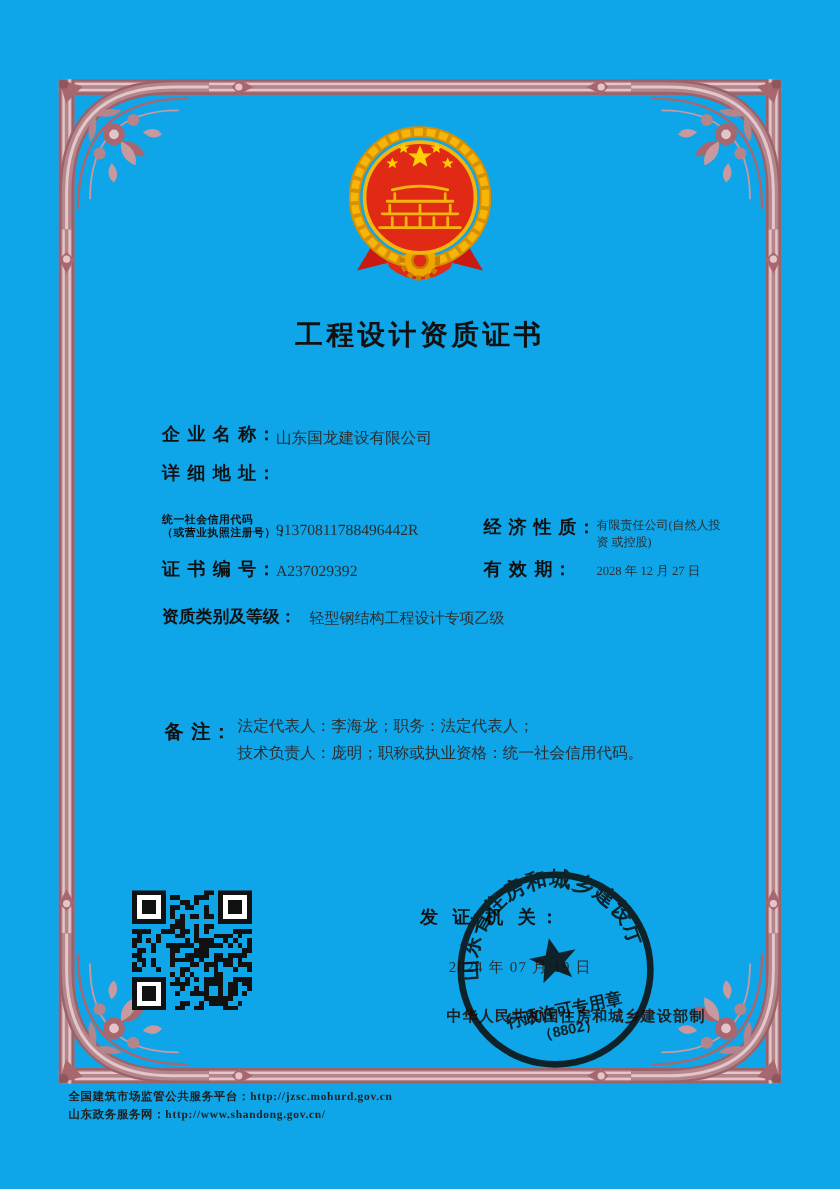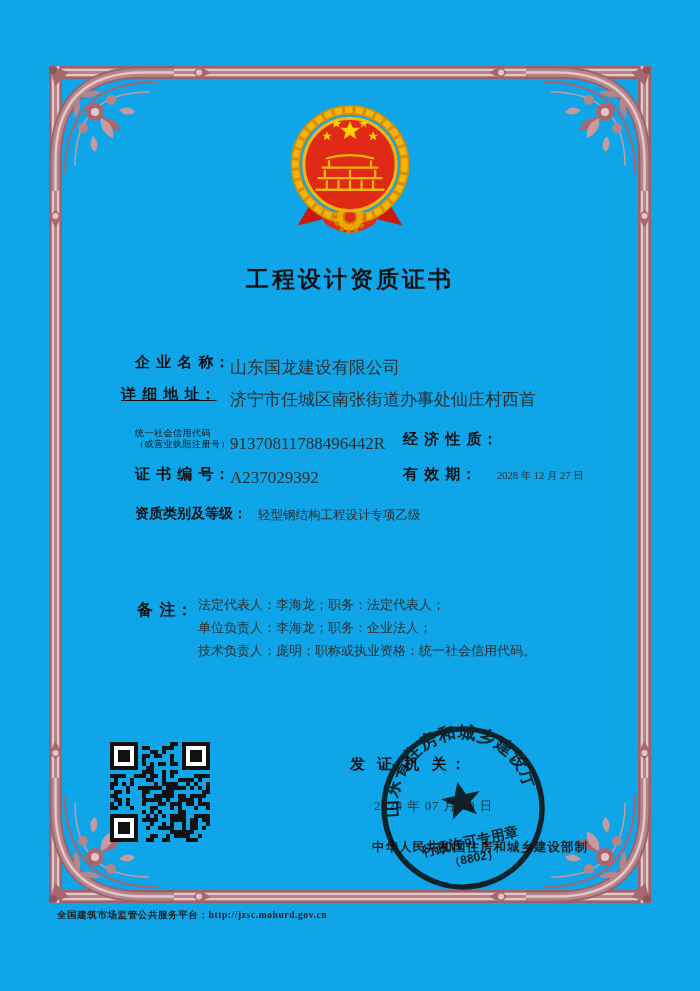--- a/index.html
+++ b/index.html
@@ -11,22 +11,22 @@
   .abs{position:absolute;}
   
   svg.frame{position:absolute;left:0;top:0;width:700px;height:991px;}
   
   .emblem{left:287px;top:103px;width:126px;height:142px;}
   
   .title{left:0;top:264px;width:700px;text-align:center;
     font-size:23px;font-weight:bold;letter-spacing:3px;color:#111;}
   
   .lbl{font-weight:bold;color:#111;font-size:15px;letter-spacing:1px;white-space:nowrap;}
-  .val{font-family:"Liberation Serif","DejaVu Serif",serif;color:#2e2e2e;font-size:17px;white-space:nowrap;}
-  .lbl-sm{font-weight:normal;color:#111;font-size:9px;line-height:11px;letter-spacing:0.5px;}
+  .val{font-family:"Liberation Serif","DejaVu Serif",serif;color:#2e2e2e;font-size:13px;white-space:nowrap;}
+  .lbl-sm{font-weight:bold;color:#111;font-size:9px;line-height:11px;letter-spacing:0.5px;}
   .val-sm{font-family:"Liberation Serif","DejaVu Serif",serif;color:#2e2e2e;font-size:10px;line-height:14px;white-space:normal;}
   .remarks .line{font-family:Liberation Serif, serif;color:#2e2e2e;
     font-size:13px;line-height:23px;white-space:nowrap;}
   .madeby{font-family:"Liberation Serif","DejaVu Serif",serif;font-weight:bold;
     font-size:12.5px;color:#222;letter-spacing:1px;}
   .date{font-family:"Liberation Serif","DejaVu Serif",serif;font-size:12.5px;color:#2e2e2e;letter-spacing:1px;}
   .footer-line{font-family:"Liberation Serif","DejaVu Serif",serif;font-weight:bold;
     font-size:9.5px;color:#222;letter-spacing:0.6px;line-height:15px;white-space:nowrap;}
   .seal{left:376px;top:721px;width:174px;height:174px;mix-blend-mode:multiply;opacity:0.92;}
   .qr{left:110px;top:742px;width:100px;height:100px;}
@@ -139,44 +139,43 @@
       <path d="M 28 82 L 92 82"></path>
       <path d="M 38 74 L 38 82 M 49 74 L 49 82 M 60 74 L 60 82 M 71 74 L 71 82 M 82 74 L 82 82"></path>
     </g>
   </svg>
 
   <div class="abs title">工程设计资质证书</div>
 
   <div class="abs lbl" style="left:135px;top:353px;">企 业 名 称：</div>
   <div class="abs val" style="left:230px;top:356px;">山东国龙建设有限公司</div>
 
-  <div class="abs lbl" style="left:121px;top:385px;text-decoration:underline;">详 细 地 址：</div>
-  <div class="abs val" style="left:230px;top:388px;">济宁市任城区南张街道办事处仙庄村西首</div>
+  <div class="abs lbl" style="left:135px;top:385px;">详 细 地 址：</div>
 
   <div class="abs lbl-sm" style="left:135px;top:428px;">
     <div>统一社会信用代码</div>
     <div>（或营业执照注册号）：</div>
   </div>
   <div class="abs val" style="left:230px;top:434px;">91370811788496442R</div>
 
-  <div class="abs lbl" style="left:403px;top:430px;">经 济 性 质：</div>
+  <div class="abs lbl" style="left:403px;top:430px;font-family:Liberation Serif, serif;">经 济 性 质：</div>
+  <div class="abs val-sm" style="left:497px;top:432px;width:112px;">有限责任公司(自然人投资 或控股)</div>
 
   <div class="abs lbl" style="left:135px;top:465px;">证 书 编 号：</div>
   <div class="abs val" style="left:230px;top:468px;">A237029392</div>
 
   <div class="abs lbl" style="left:403px;top:465px;">有  效  期：</div>
   <div class="abs val" style="left:497px;top:469px;font-size:10.5px;">2028 年 12 月 27 日</div>
 
   <div class="abs lbl" style="left:135px;top:505px;font-size:14px;letter-spacing:0;">资质类别及等级：</div>
   <div class="abs val" style="left:258px;top:507px;font-size:12.5px;">轻型钢结构工程设计专项乙级</div>
 
   <div class="abs lbl" style="left:137px;top:600px;font-size:16px;">备  注：</div>
   <div class="abs remarks" style="left:198px;top:593px;">
     <div class="line">法定代表人：李海龙；职务：法定代表人；</div>
-    <div class="line">单位负责人：李海龙；职务：企业法人；</div>
     <div class="line">技术负责人：庞明；职称或执业资格：统一社会信用代码。</div>
   </div>
 
   <div class="abs qr">
     <svg viewBox="0 0 25 25" width="100" height="100" shape-rendering="crispEdges">
         <g fill="#111">
           <rect x="15" y="0" width="1" height="1"></rect>
           <rect x="16" y="0" width="1" height="1"></rect>
           <rect x="8" y="1" width="1" height="1"></rect>
           <rect x="9" y="1" width="1" height="1"></rect>
@@ -412,14 +411,15 @@
       <text fill="#e1251b" font-size="17.5" font-weight="bold" font-family="Liberation Sans, sans-serif" letter-spacing="1">
         <textPath href="#sealArc" startOffset="50%" text-anchor="middle">山东省住房和城乡建设厅</textPath>
       </text>
       <path transform="translate(87,80) scale(2.2)" fill="#e1251b" d="M0,-9 L2.6,-2.8 L9,-2.8 L3.9,1.1 L5.6,7.3 L0,3.6 L-5.6,7.3 L-3.9,1.1 L-9,-2.8 L-2.6,-2.8 Z"></path>
       <text x="87" y="126" text-anchor="middle" fill="#e1251b" font-size="14" font-weight="bold" font-family="Liberation Sans, sans-serif">行政许可专用章</text>
       <text x="87" y="142" text-anchor="middle" fill="#e1251b" font-size="12" font-weight="bold" font-family="Liberation Sans, sans-serif">（8802）</text>
     </g>
   </svg>
 
   <div class="abs footer-line" style="left:57px;top:908px;">全国建筑市场监管公共服务平台：http://jzsc.mohurd.gov.cn</div>
+  <div class="abs footer-line" style="left:57px;top:923px;">山东政务服务网：http://www.shandong.gov.cn/</div>
 
 </div>
 
 </body></html>

